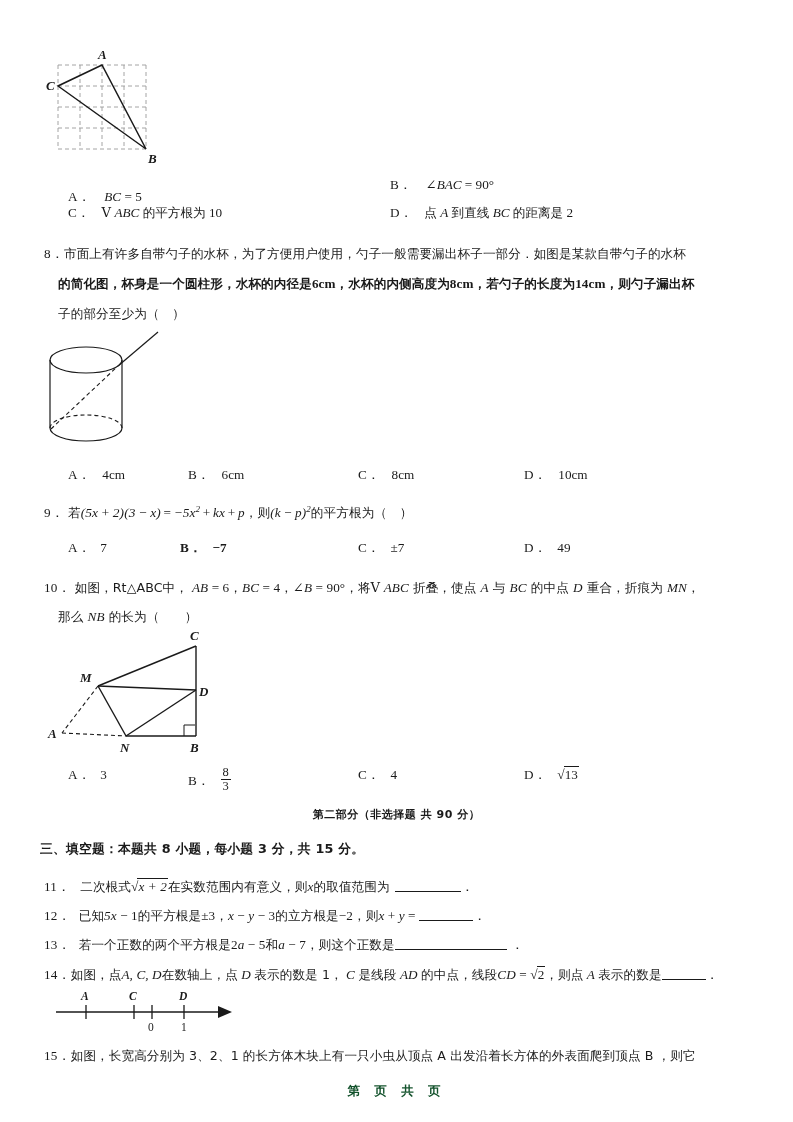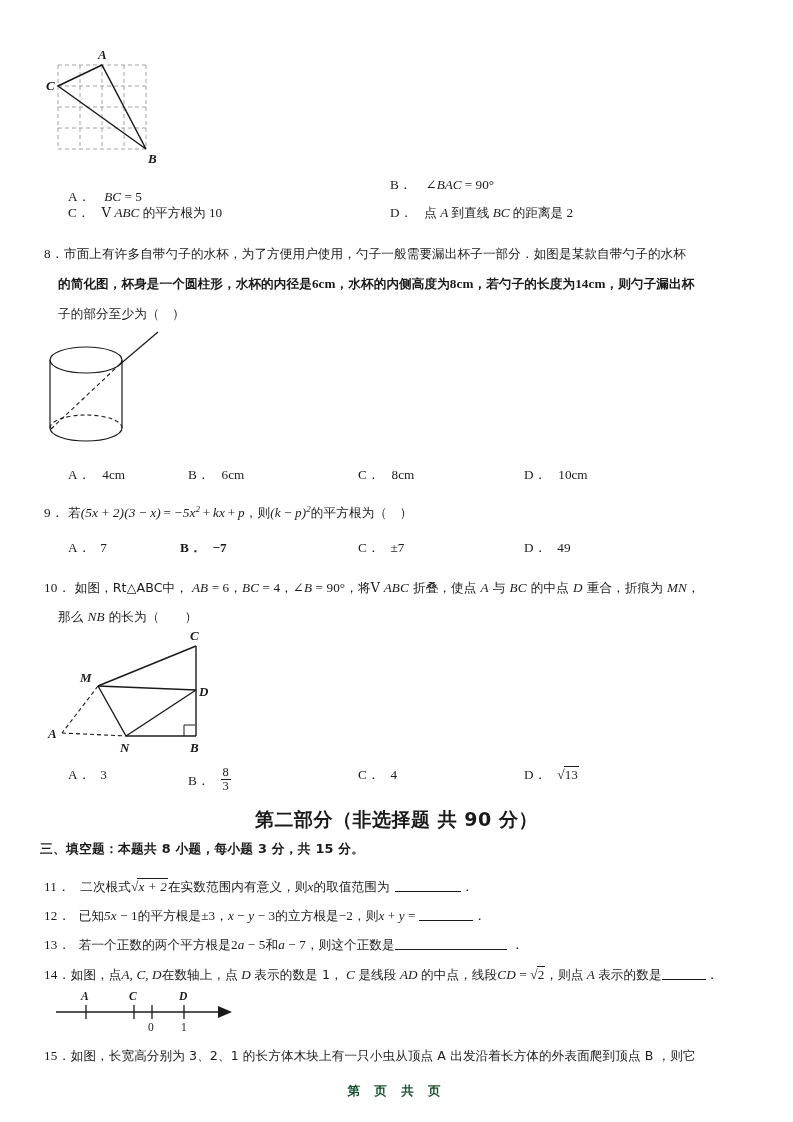--- a/index.html
+++ b/index.html
@@ -67,21 +67,21 @@
     border-bottom: 1px solid #1a1a1a;
     height: 0.95em;
     vertical-align: -0.1em;
   }
 
   
   .part-title {
     text-align: center;
     font-family: "DejaVu Sans", "Liberation Sans", sans-serif;
     font-weight: bold;
-    font-size: 19px;
+    font-size: 11px;
     letter-spacing: 0.5px;
   }
   .sub-head {
     font-family: "DejaVu Sans", "Liberation Sans", sans-serif;
     font-weight: bold;
     font-size: 12.8px;
     letter-spacing: 0.2px;
     white-space: nowrap;
   }
 

